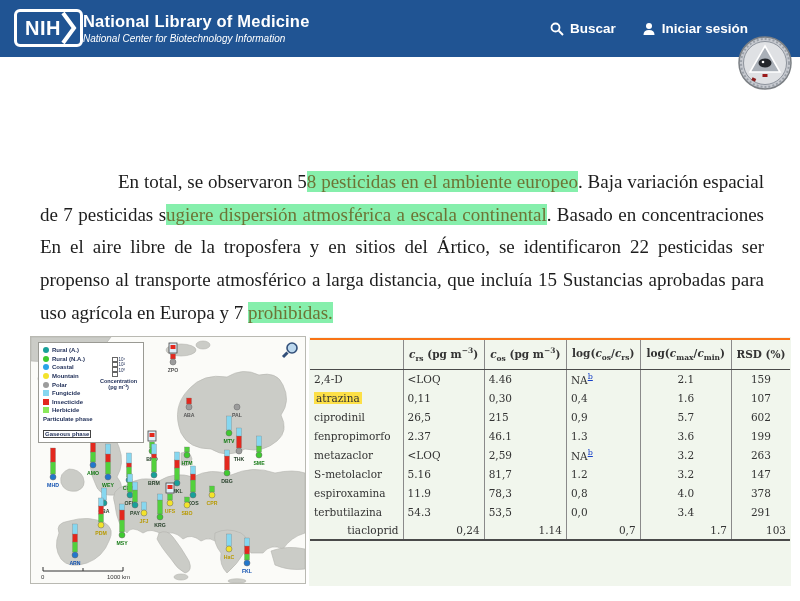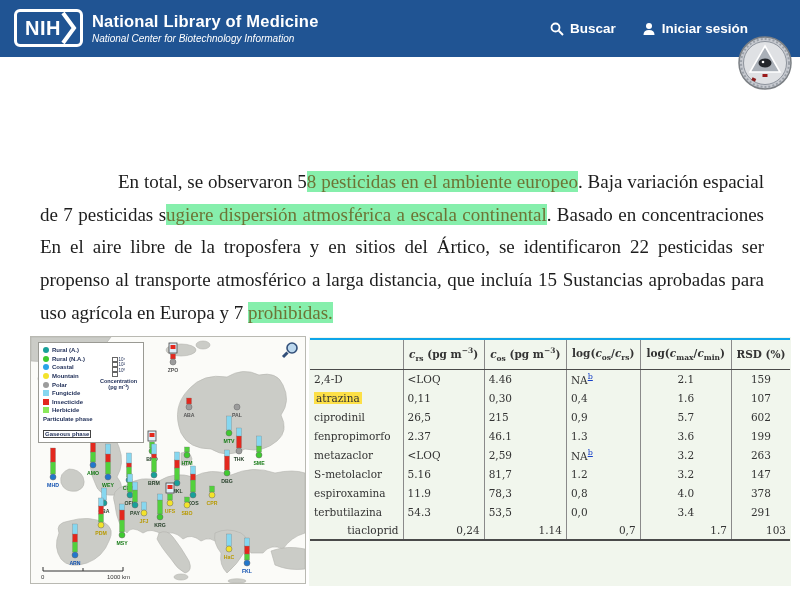--- a/index.html
+++ b/index.html
@@ -2,21 +2,21 @@
 <html><head>
 <meta charset="utf-8">
 <style>
   * { margin:0; padding:0; box-sizing:border-box; }
   html,body { width:800px; height:601px; background:#fff; overflow:hidden;
               font-family:"Liberation Sans", sans-serif; }
   #page { position:relative; width:800px; height:601px; }
 
   
   .topbar { position:absolute; left:0; top:0; width:800px; height:57px; background:#205493; z-index:5; }
-  .logo-wrap { position:absolute; left:14px; top:9px; display:flex; align-items:center; gap:9px; }
+  .logo-wrap { position:absolute; left:14px; top:9px; display:flex; align-items:center; gap:0; }
   .nih-box { display:flex; align-items:center; border:3px solid #fff; border-radius:6px;
              padding:3px 3px 3px 8px; height:38px; }
   .nih-box .acr { color:#fff; font-weight:bold; font-size:20px; letter-spacing:0.5px; }
   .org-block { color:#fff; }
   .org-title { font-size:16.5px; font-weight:bold; letter-spacing:0.2px; }
   .org-sub { font-size:10px; font-style:italic; margin-top:2px; }
   .top-links { position:absolute; right:52px; top:0; height:57px; display:flex; align-items:center; gap:26px; }
   .top-link { display:flex; align-items:center; gap:6px; color:#fff; font-weight:bold;
               font-size:13.5px; cursor:pointer; }
 
@@ -48,21 +48,21 @@
   .leg-conc-bar { display:inline-flex; align-items:flex-start; gap:1px; }
   .conc-stack { display:flex; flex-direction:column; }
   .conc-cell { width:6px; height:5px; border:0.8px solid #666; background:#fff; }
   .conc-ticks { font-size:4.5px; color:#1c2b55; line-height:5.4px; text-align:left; }
   .leg-conc-label { font-size:5.5px; font-weight:bold; color:#1c2b55; line-height:1.15; margin-top:1px; }
 
   .table-fig { position:absolute; left:309px; top:337px; width:482px; height:249px;
                background:#f1f6ed; }
   table.datatable { border-collapse:collapse; width:480px; margin:1px auto 0;
                     font-family:"DejaVu Serif", serif; font-size:10.5px; color:#333; }
-  table.datatable th { border-top:2px solid #0ea5e9; border-bottom:1px solid #4a4a4a;
+  table.datatable th { border-top:2px solid #f97316; border-bottom:1px solid #4a4a4a;
                        font-weight:bold; text-align:center; padding:5px 2px; height:30px;
                        font-size:10.5px; }
   table.datatable td { padding:1.5px 4px; height:19px; }
   table.datatable td, table.datatable th { border-left:1px solid #8a8a8a; }
   table.datatable td:first-child, table.datatable th:first-child { border-left:none; }
   table.datatable tbody tr:last-child td { border-bottom:2px solid #4a4a4a;text-align:right; }
   td.c-center { text-align:center; }
   .hl-orange { background:#fde047; padding:0 2px; }
   sup.fnlink { color:#1740c7; font-size:8px; text-decoration:underline; cursor:pointer; }
   th sub, td sub { font-size:7.5px; }

